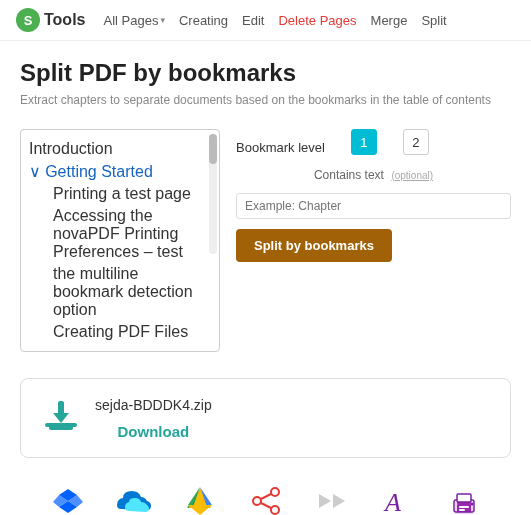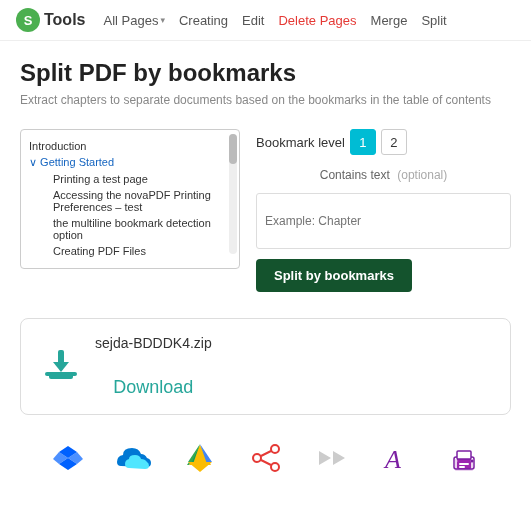--- a/index.html
+++ b/index.html
@@ -60,26 +60,26 @@
     
     .main-content {
       display: flex;
       gap: 16px;
       padding: 10px 20px;
       align-items: flex-start;
     }
 
     
     .bookmark-panel {
-      width: 220px;
+      width: 200px;
       min-height: 140px;
       border: 1px solid #ccc;
       border-radius: 4px;
       padding: 8px;
-      font-size: 11px;
+      font-size: 16px;
       color: #333;
       position: relative;
       overflow: hidden;
       flex-shrink: 0;
     }
     .bookmark-item { padding: 2px 0; }
     .bookmark-item.indent2 { padding-left: 24px; }
     .bookmark-item.active { color: #1565c0; }
     .bookmark-scroll-indicator {
       position: absolute;
@@ -99,22 +99,22 @@
 
     
     .controls-panel {
       flex: 1;
       display: flex;
       flex-direction: column;
       gap: 10px;
     }
     .bookmark-level-row {
       display: flex;
-      align-items: center;
-      gap: 5px;
+      align-items: flex-end;
+      gap: 26px;
       font-size: 13px;
       color: #333;
     }
     .level-btn {
       width: 26px; height: 26px;
       border: 1px solid #ccc;
       background: #fff;
       border-radius: 3px;
       font-size: 13px;
       cursor: pointer;
@@ -123,32 +123,32 @@
     }
     .level-btn.active {
       background: #00bcd4;
       color: white;
       border-color: #00bcd4;
     }
     .text-input {
       width: 100%;
       border: 1px solid #ddd;
       border-radius: 3px;
-      padding: 20px 8px;
+      padding: 5px 8px;
       font-size: 12px;
       color: #3b82f6;
       outline: none;
     }
     .action-row {
       display: flex;
       align-items: center;
       gap: 10px;
     }
     .split-btn {
-      background: #14532d;
+      background: #a16207;
       color: white;
       border: none;
       border-radius: 4px;
       padding: 9px 18px;
       font-size: 13px;
       cursor: pointer;
       font-weight: bold;
     }
     .more-options-btn {
       color: #26a69a;
@@ -178,23 +178,23 @@
       display: flex;
       align-items: center;
       gap: 14px;
       margin-bottom: 16px;
     }
     .download-icon {
       color: #26a69a;
       font-size: 36px;
       line-height: 1;
     }
-    .download-info { display: flex; flex-direction: column; gap: 16px; }
+    .download-info { display: flex; flex-direction: column; gap: 0; }
     .download-filename { font-size: 14px; color: #333; font-weight: normal; }
-    .download-link { color: #26a69a; font-size: 18px; font-weight: normal; cursor: pointer; text-decoration: none; margin-top: 10px; }
+    .download-link { color: #26a69a; font-size: 15px; font-weight: bold; cursor: pointer; text-decoration: none; margin-top: 10px; }
 
     
     .services-row {
       display: flex;
       align-items: center;
       justify-content: center;
       gap: 28px;
       padding: 8px 0 4px;
     }
     .service-icon {
@@ -248,21 +248,21 @@
   <div class="controls-panel">
 
     <div class="bookmark-level-row">
       <span>Bookmark level</span>
       <button class="level-btn active">1</button>
       <button class="level-btn">2</button>
     </div>
 
     <div style="text-align:center;">
       <span style="font-size:12px;color:#666;">Contains text</span>
-      <span style="font-size:12px;color:#aaa;margin-left:3px;">(optional)</span>
+      <span style="font-size:10px;color:#aaa;margin-left:3px;text-decoration:underline;">(optional)</span>
     </div>
 
     <input class="text-input" type="text" placeholder="Example: Chapter" style="">
 
     <div class="action-row">
       <button class="split-btn">Split by bookmarks</button>
     </div>
 
   </div>
 </div>

